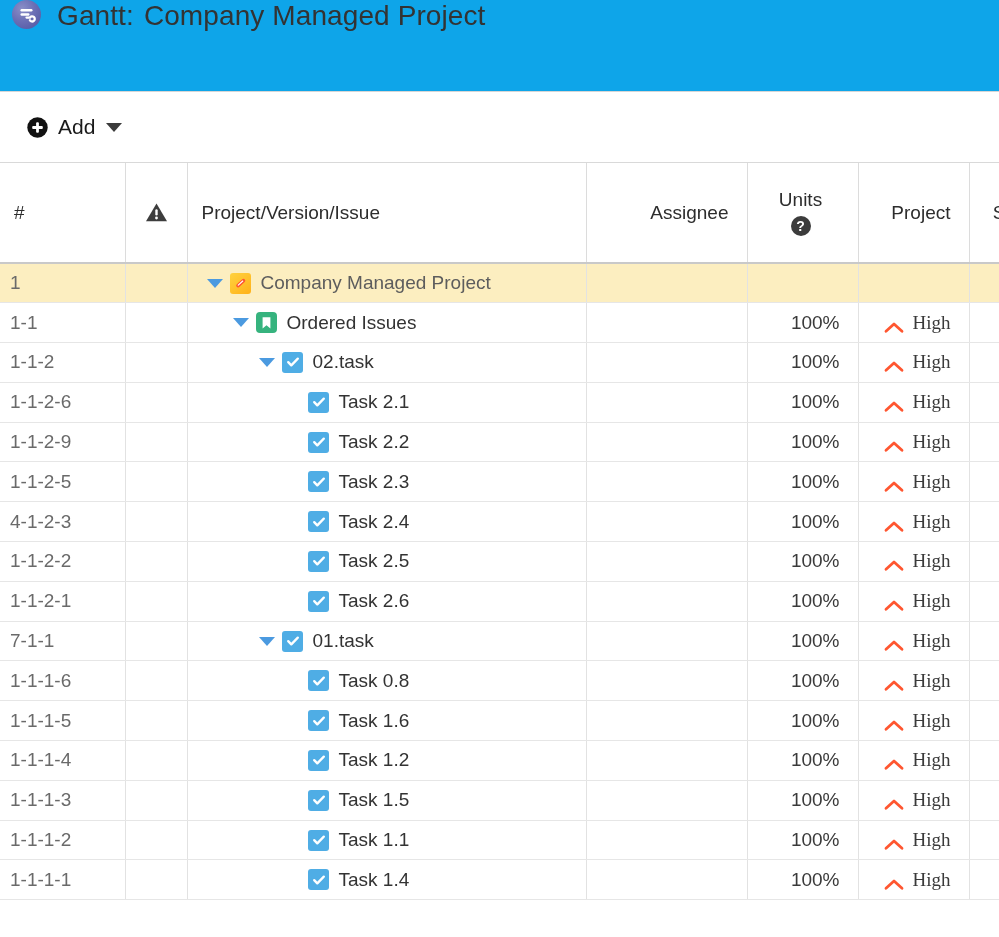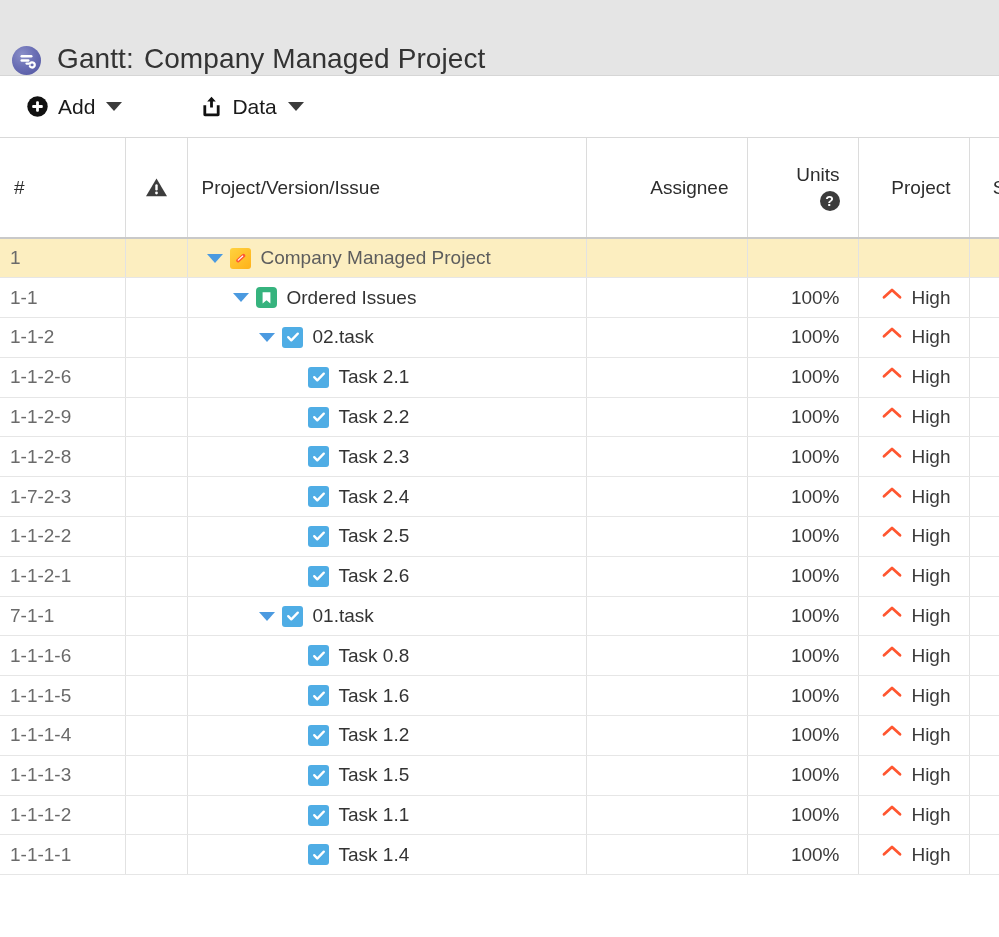--- a/index.html
+++ b/index.html
@@ -6,24 +6,24 @@
   html, body {
     width: 999px; height: 937px;
     background: #ffffff;
     font-family: "Liberation Sans", sans-serif;
     -webkit-font-smoothing: antialiased;
     overflow: hidden;
   }
 
   
   .titlebar {
-    height: 76px;
-    background: #e5e5e5;
+    height: 92px;
+    background: #0ea5e9;
     display: flex;
-    align-items: flex-end;
+    align-items: flex-start;
     padding-left: 12px;
     border-bottom: 1px solid #d6d6d6;
   }
   .app-logo {
     width: 29px; height: 29px;
     border-radius: 50%;
     background: radial-gradient(circle at 35% 30%, #8a8fc8 0%, #6b6fb5 45%, #4f53a0 100%);
     display: flex; align-items: center; justify-content: center;
     flex: none;
     margin-right: 16px;
@@ -33,26 +33,25 @@
     font-size: 28px;
     color: #333333;
     font-weight: 400;
     letter-spacing: .1px;
     white-space: nowrap;
   }
   .title-text .tlabel { margin-right: 10px; }
 
   
   .toolbar {
-    height: 62px;
+    height: 71px;
     background: #ffffff;
     display: flex;
     align-items: center;
     border-bottom: 1px solid #d9d9d9;
-    gap: 44px;
   }
   .tb-item {
     display: flex;
     align-items: center;
     height: 100%;
     padding: 0 17px;
     cursor: pointer;
     color: #1a1a1a;
     user-select: none;
   }
@@ -100,21 +99,21 @@
     border-bottom: 2px solid #c9c9c9;
     font-weight: 400;
     font-size: 19px;
     color: #2d2d2d;
     vertical-align: middle;
     padding: 0 14px;
     text-align: left;
   }
   thead th.ctr { text-align: center; padding: 0 6px; }
   thead th.rt  { text-align: right; padding-right: 18px; }
-  .hdr-units-inner { display: flex; flex-direction: column; align-items: flex-end; }
+  .hdr-units-inner { display: flex; flex-direction: column; align-items: center; }
   .q-badge {
     width: 20px; height: 20px; border-radius: 50%;
     background: #3c3c3c; color: #fff;
     font-size: 14px; font-weight: bold;
     display: flex; align-items: center; justify-content: center;
     margin-top: 5px;
   }
   .warn-ico { display: flex; justify-content: center; }
 
   tbody td {
@@ -155,21 +154,21 @@
   .ic-version {
     width: 21px; height: 21px; border-radius: 4px;
     background: #36b37e;
     display: flex; align-items: center; justify-content: center;
   }
   .ic-task {
     width: 21px; height: 21px; border-radius: 3px;
     background: #4fade5;
     display: flex; align-items: center; justify-content: center;
   }
-  .prio-cell { display: flex; align-items: flex-start; }
+  .prio-cell { display: flex; align-items: flex-end; font-family: Liberation Serif, serif; }
   .prio-ico { width: 22px; flex: none; display: flex; align-items: center; justify-content: center; }
   .prio-label { margin-left: 8px; }
 </style>
 </head>
 <body>
 
 <div class="titlebar">
   <span class="app-logo">
     <svg width="19" height="19" viewBox="0 0 19 19">
       <rect x="3.5" y="4" width="12" height="2.4" rx="1.2" fill="#ffffff"></rect>
@@ -192,30 +191,20 @@
         <rect x="10.1" y="6.2" width="2.8" height="10.6" rx="1" fill="#ffffff"></rect>
       </svg>
     </span>
     <span class="tb-label">Add</span>
     <span class="caret"></span>
   </div>
 
 
 
 
-  <div class="tb-item">
-    <span class="tb-ico">
-      <svg width="23" height="23" viewBox="0 0 23 23">
-        <path d="M11.5 1.8l4.3 4.6h-2.9v6.1h-2.8V6.4H7.2z" fill="#111111"></path>
-        <path d="M3.4 10.2v9.4c0 .9.7 1.6 1.6 1.6h13c.9 0 1.6-.7 1.6-1.6v-9.4h-2.8v8.2H6.2v-8.2z" fill="#111111"></path>
-      </svg>
-    </span>
-    <span class="tb-label">Data</span>
-    <span class="caret"></span>
-  </div>
 
 </div>
 
 <div class="table-wrap">
   <table class="grid">
     <colgroup>
       <col class="c-num">
         <col class="c-warn">
         <col class="c-name">
       <col class="c-asg">
@@ -390,21 +379,21 @@
                 <svg width="20" height="13" viewBox="0 0 20 13">
                   <path d="M2 10.2L10 3l8 7.2" fill="none" stroke="#ff5630" stroke-width="2.8" stroke-linecap="round" stroke-linejoin="round"></path>
                 </svg>
               </span>
               <span class="prio-label">High</span>
             </span>
           </td>
           <td class="rt"></td>
         </tr>
         <tr>
-          <td class="num">1-1-2-8</td>
+          <td class="num">1-1-2-5</td>
           <td></td>
           <td class="nm">
             <span class="nm-inner" style="padding-left:92px">
               <span class="tw"></span>
               <span class="row-ico">
                 <span class="ic-task">
                   <svg width="14" height="14" viewBox="0 0 14 14">
                     <path d="M2.2 7.1l3.1 3.3 6.5-6.8" fill="none" stroke="#ffffff" stroke-width="2.3" stroke-linecap="round" stroke-linejoin="round"></path>
                   </svg>
                 </span>
@@ -420,21 +409,21 @@
                 <svg width="20" height="13" viewBox="0 0 20 13">
                   <path d="M2 10.2L10 3l8 7.2" fill="none" stroke="#ff5630" stroke-width="2.8" stroke-linecap="round" stroke-linejoin="round"></path>
                 </svg>
               </span>
               <span class="prio-label">High</span>
             </span>
           </td>
           <td class="rt"></td>
         </tr>
         <tr>
-          <td class="num">1-7-2-3</td>
+          <td class="num">4-1-2-3</td>
           <td></td>
           <td class="nm">
             <span class="nm-inner" style="padding-left:92px">
               <span class="tw"></span>
               <span class="row-ico">
                 <span class="ic-task">
                   <svg width="14" height="14" viewBox="0 0 14 14">
                     <path d="M2.2 7.1l3.1 3.3 6.5-6.8" fill="none" stroke="#ffffff" stroke-width="2.3" stroke-linecap="round" stroke-linejoin="round"></path>
                   </svg>
                 </span>

